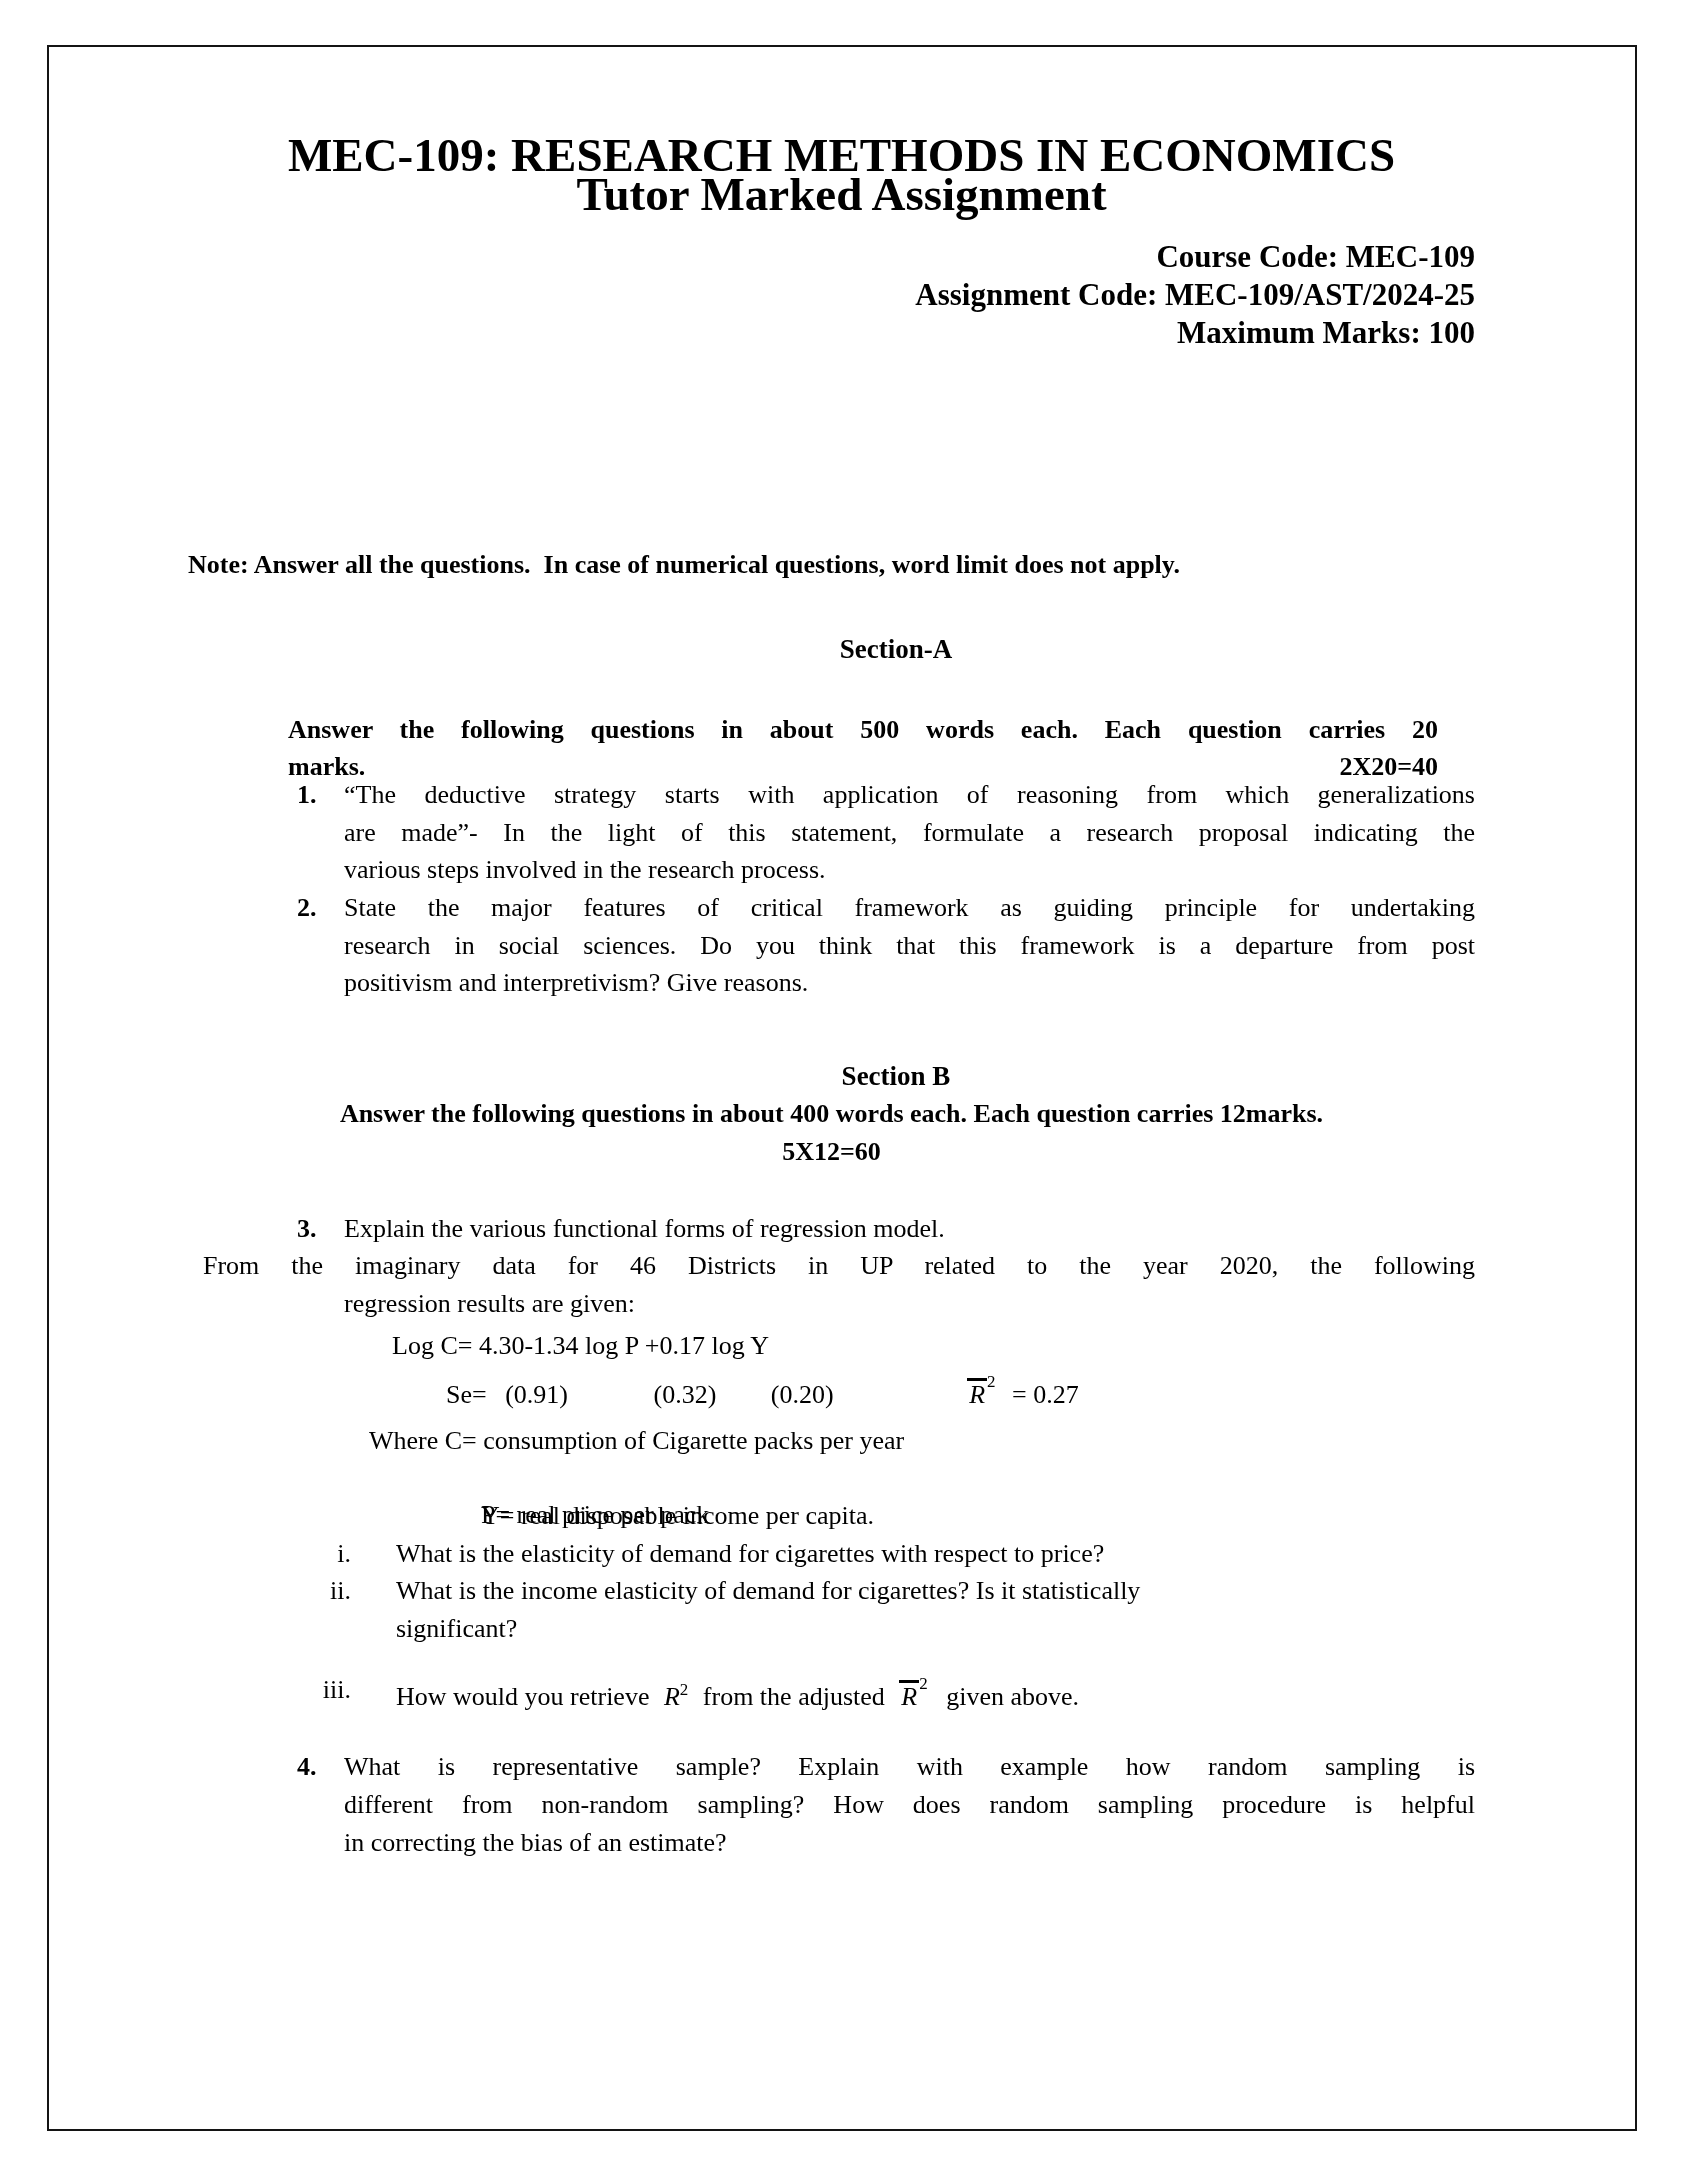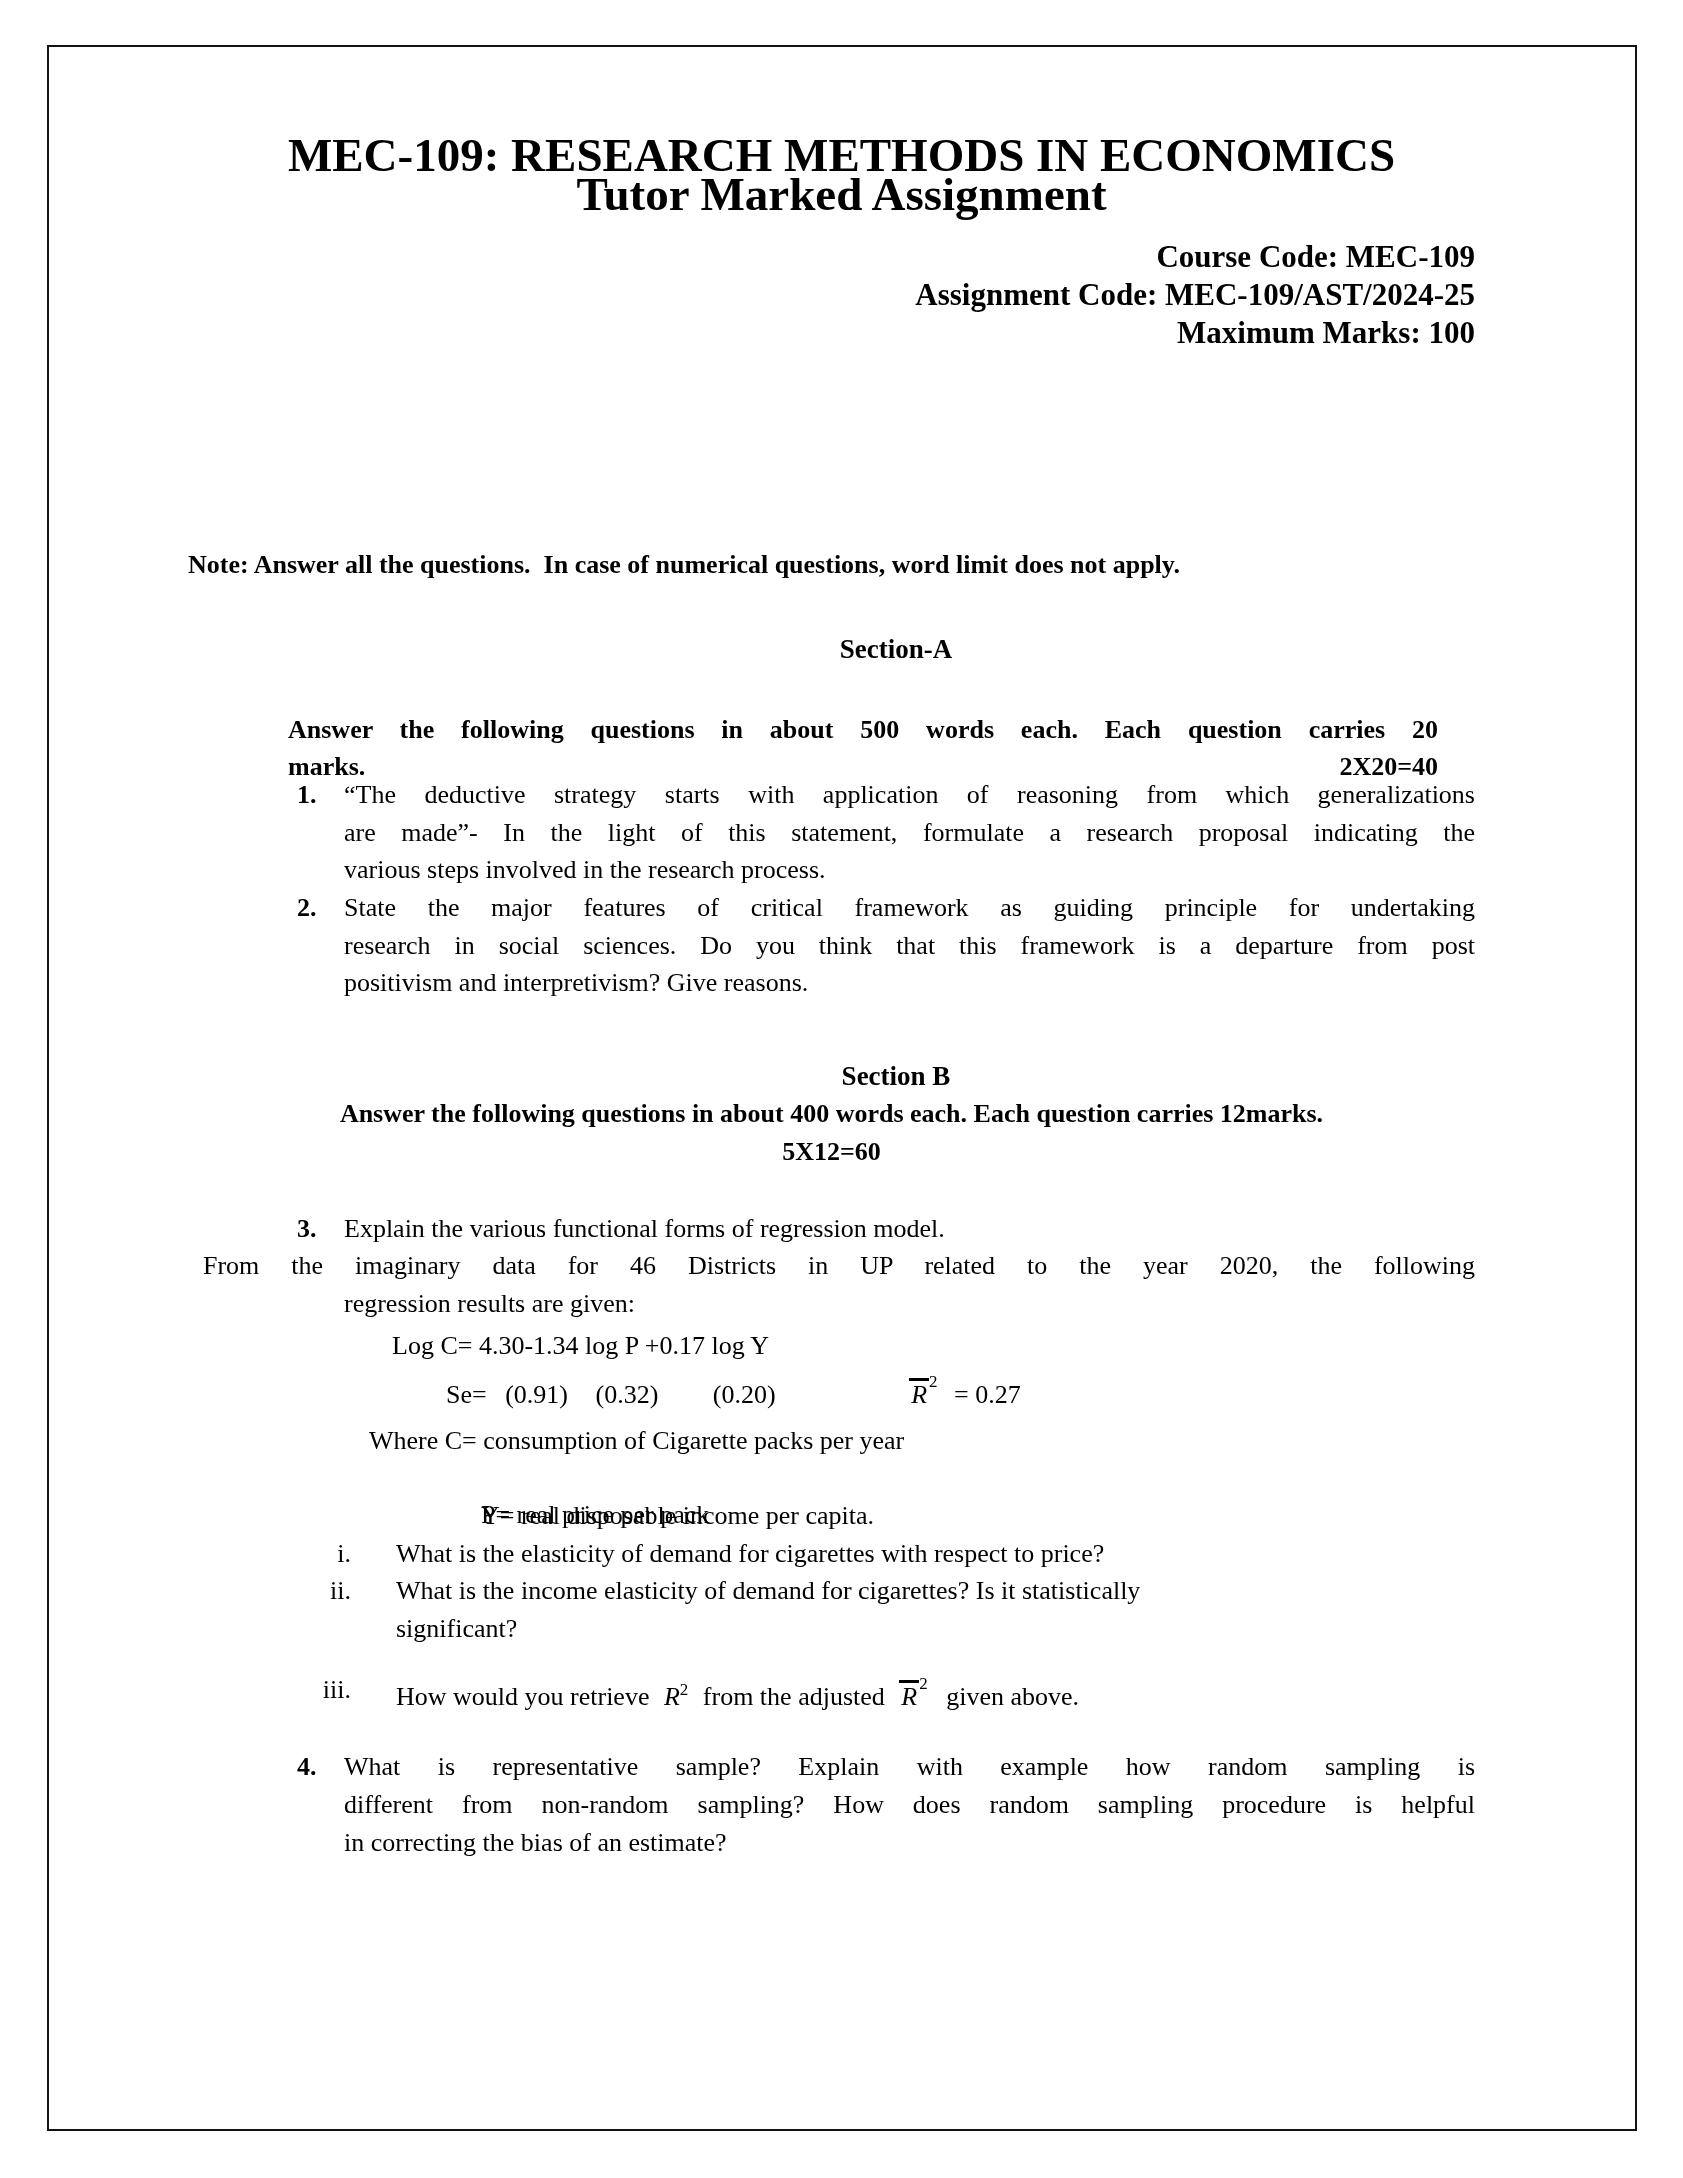--- a/index.html
+++ b/index.html
@@ -157,21 +157,21 @@
 
     <div class="qnum" style="top:1210px">3.</div>
     <div class="qline" style="top:1210px">Explain the various functional forms of regression model.</div>
     <div class="hang1 stretch" style="top:1247px">From the imaginary data for 46 Districts in UP related to the year 2020, the following</div>
     <div class="hang2" style="top:1285px">regression results are given:</div>
     <div class="eq" style="top:1327px">Log C= 4.30-1.34 log P +0.17 log Y</div>
 
     <div class="se-row" style="top:1376px">
       <span style="margin-left:258px">Se=</span>
       <span style="margin-left:12px">(0.91)</span>
-      <span style="margin-left:21px">(0.32)</span>
+      <span style="margin-left:79px">(0.32)</span>
       <span style="margin-left:48px">(0.20)</span>
       <span class="overbar mathr" style="margin-left:127px">R</span><span class="msup">2</span>
       <span style="margin-left:10px">= 0.27</span>
     </div>
 
     <div class="where1" style="top:1422px">Where C= consumption of Cigarette packs per year</div>
     <div class="where2" style="top:1496px">P= real price per pack</div>
     <div class="where2" style="top:1497px">Y= real disposable income per capita.</div>
 
     <div class="rnum" style="top:1535px">i.</div>

